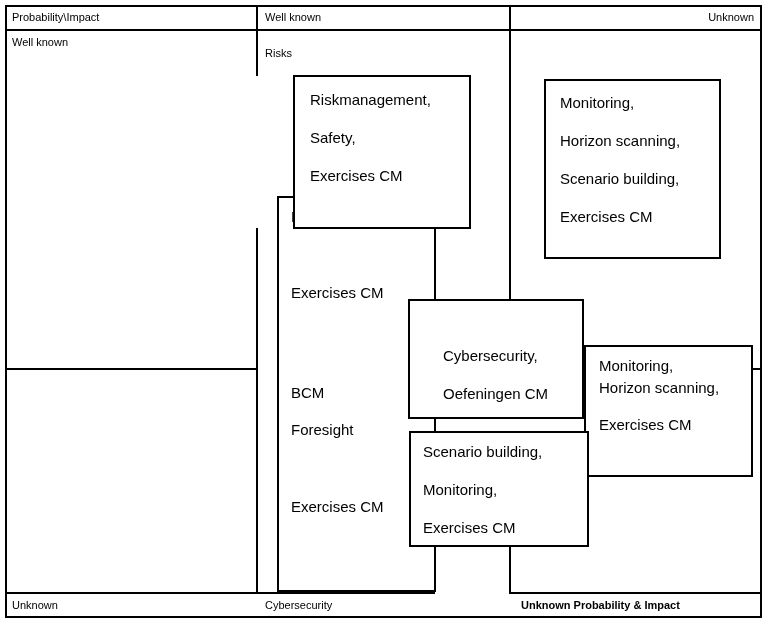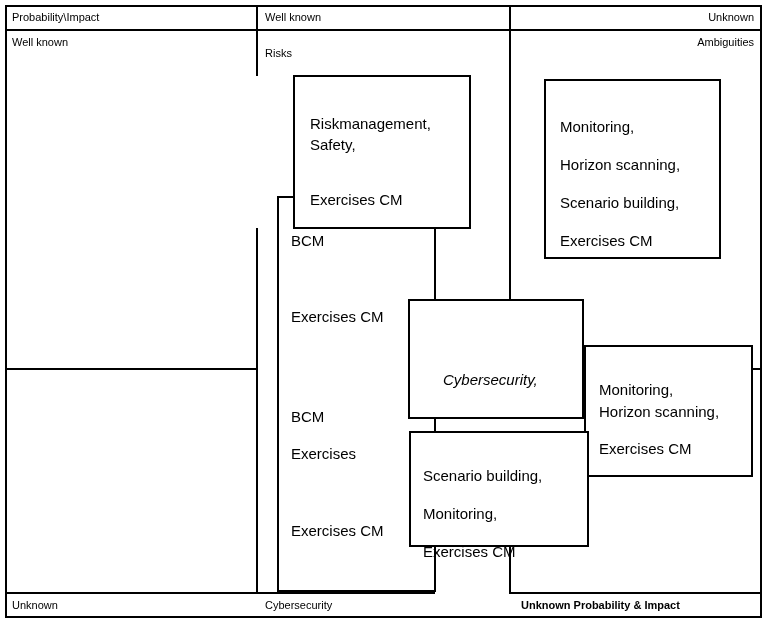--- a/index.html
+++ b/index.html
@@ -88,21 +88,20 @@
     position: absolute;
     background: #ffffff;
     border: 2px solid #000000;
     box-sizing: border-box;
     font-size: 15px;
     line-height: 19px;
   }
   .node .node-line {
     position: absolute;
     white-space: nowrap;
-    margin-top: 24px;
   }
 
   
   .node-risk    { left: 293px; top: 75px;  width: 178px; height: 154px; }
   .node-bcm     { left: 277px; top: 196px; width: 159px; height: 396px; }
   .node-amb     { left: 544px; top: 79px;  width: 177px; height: 180px; }
   .node-cyber   { left: 408px; top: 299px; width: 176px; height: 120px; }
   .node-monit   { left: 584px; top: 345px; width: 169px; height: 132px; }
   .node-scen    { left: 409px; top: 431px; width: 180px; height: 116px; }
 </style>
@@ -125,55 +124,55 @@
   <div class="rule-v col1-c"></div>
   <div class="rule-v col2-a"></div>
   <div class="rule-v col2-b"></div>
 
   <div class="cell-label lbl-corner">Probability\Impact</div>
   <div class="cell-label lbl-col1-head">Well known</div>
   <div class="cell-label right lbl-col2-head">Unknown</div>
 
   <div class="cell-label lbl-row1">Well known</div>
   <div class="cell-label lbl-risks">Risks</div>
-  <div class="cell-label right lbl-ambig">Ambiguities</div>
 
   <div class="cell-label lbl-row2">Unknown</div>
   <div class="cell-label lbl-uncert">Cybersecurity</div>
   <div class="cell-label lbl-unkpi">Unknown Probability &amp; Impact</div>
 
   <div class="node node-bcm">
     <span class="node-line" style="left:12px; top:9px;">BCM</span>
     <span class="node-line" style="left:12px; top:85px;">Exercises CM</span>
     <span class="node-line" style="left:12px; top:185px;">BCM</span>
-    <span class="node-line" style="left:12px; top:222px;">Exercises</span>
+    <span class="node-line" style="left:12px; top:222px;">Foresight</span>
     <span class="node-line" style="left:12px; top:299px;">Exercises CM</span>
   </div>
 
   <div class="node node-risk">
     <span class="node-line" style="left:15px; top:13px;">Riskmanagement,</span>
-    <span class="node-line" style="left:15px; top:34px;">Safety,</span>
+    <span class="node-line" style="left:15px; top:51px;">Safety,</span>
     <span class="node-line" style="left:15px; top:89px;">Exercises CM</span>
   </div>
 
   <div class="node node-amb">
     <span class="node-line" style="left:14px; top:12px;">Monitoring,</span>
     <span class="node-line" style="left:14px; top:50px;">Horizon scanning,</span>
     <span class="node-line" style="left:14px; top:88px;">Scenario building,</span>
     <span class="node-line" style="left:14px; top:126px;">Exercises CM</span>
   </div>
 
   <div class="node node-monit">
     <span class="node-line" style="left:13px; top:9px;">Monitoring,</span>
     <span class="node-line" style="left:13px; top:31px;">Horizon scanning,</span>
     <span class="node-line" style="left:13px; top:68px;">Exercises CM</span>
   </div>
 
   <div class="node node-cyber">
-    <span class="node-line" style="left:33px; top:45px;font-style:italic;">Cybersecurity,</span>
+    <span class="node-line" style="left:33px; top:45px;">Cybersecurity,</span>
+    <span class="node-line" style="left:33px; top:83px;">Oefeningen CM</span>
   </div>
 
   <div class="node node-scen">
     <span class="node-line" style="left:12px; top:9px;">Scenario building,</span>
     <span class="node-line" style="left:12px; top:47px;">Monitoring,</span>
     <span class="node-line" style="left:12px; top:85px;">Exercises CM</span>
   </div>
 
 </div>
 

